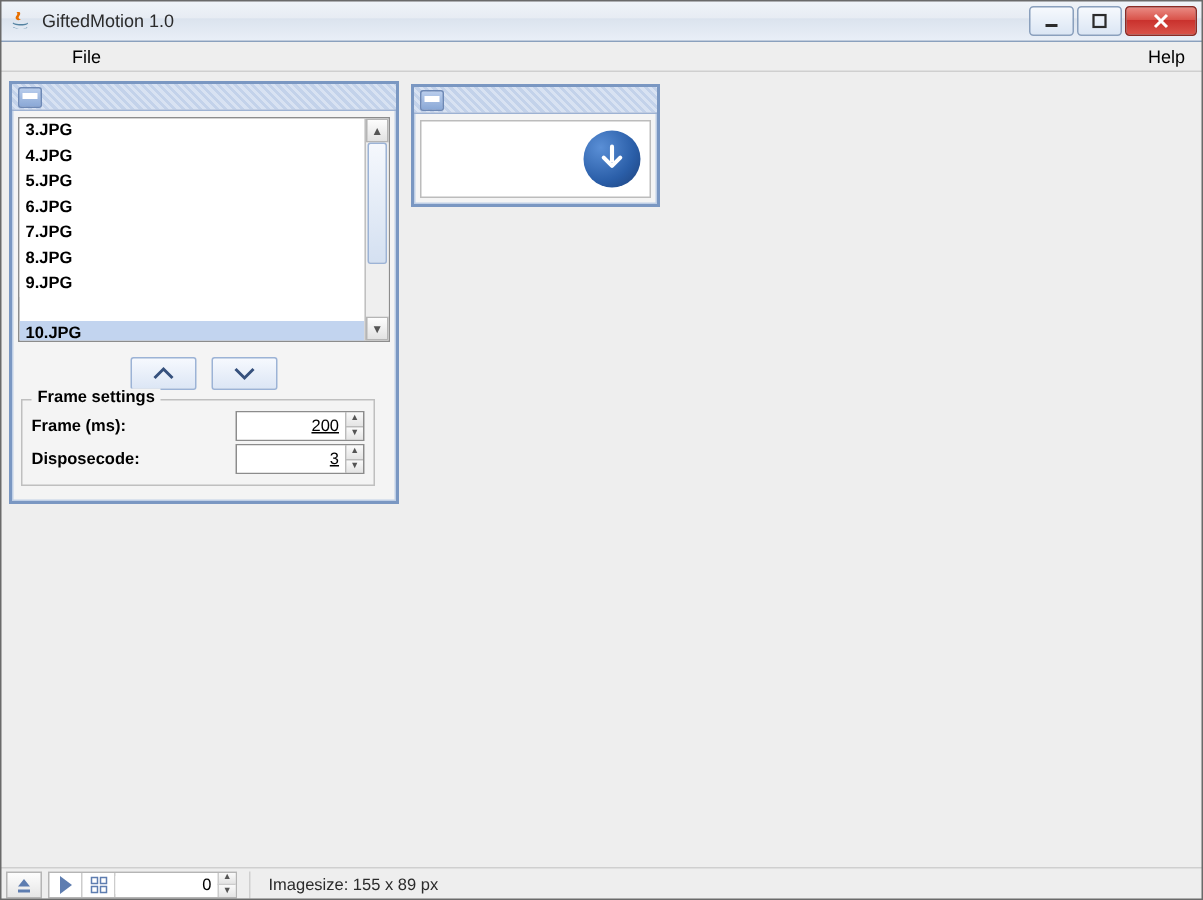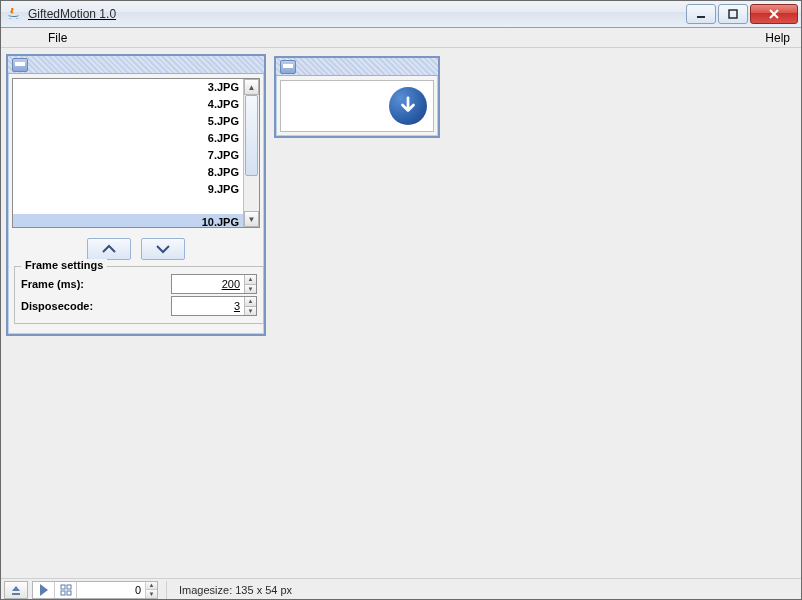--- a/index.html
+++ b/index.html
@@ -13,21 +13,20 @@
     overflow: hidden;
   }
   
   .titlebar {
     height: 28px;
     background: linear-gradient(#f0f4f9,#e7ecf3 45%,#dbe3ee 46%,#e9eff7);
     border-bottom: 1px solid #8aa0bd;
     display: flex;
     align-items: center;
     padding: 0 4px 0 6px;
-    text-decoration: underline;
   }
   .java-icon { width:16px; height:16px; margin-right:6px; position:relative; }
   .java-icon svg { width:16px; height:16px; }
   .titlebar .title { color:#2b2b2b; font-size:12px; flex:1; }
   .win-controls { display:flex; gap:0; }
   .win-btn {
     width: 30px; height: 20px;
     border: 1px solid #8aa0bd;
     border-radius: 3px;
     margin-left: 2px;
@@ -90,21 +89,20 @@
   
   .panel-frames {
     left:6px; top:6px; width:260px; height:282px;
   }
   .file-list-wrap {
     position:relative;
     margin:4px;
     height:150px;
     background:#fff;
     border:1px solid #8c8c8c;
-    text-align:right;
   }
   .file-list {
     position:absolute; left:0; top:0; right:16px; bottom:0;
     overflow:hidden;
   }
   .file-item {
     height:17px; line-height:17px;
     padding:0 4px;
     font-weight:bold;
     color:#000;
@@ -141,21 +139,21 @@
   .small-btn {
     width:44px; height:22px;
     border:1px solid #9cb3d6;
     background:linear-gradient(#f6f9fe,#dce6f5);
     border-radius:2px;
     display:flex; align-items:center; justify-content:center;
     color:#36517d;
   }
   .small-btn svg { width:16px; height:14px; }
   .fieldset {
-    margin:2px 0 6px 6px;
+    margin:2px 14px 6px 6px;
     border:1px solid #bfbfbf;
     padding:6px 6px 6px 6px;
     position:relative;
   }
   .fieldset .legend {
     position:absolute; top:-8px; left:6px;
     background:#f4f4f4; padding:0 4px;
     font-weight:bold; font-size:11px;
   }
   .setting-row {
@@ -379,16 +377,16 @@
         <rect x="7" y="7" width="4" height="4" fill="none" stroke="#5e7db0"></rect>
       </svg>
     </div>
     <input class="num" value="0" style="">
     <div class="spin">
       <div>▲</div>
       <div>▼</div>
     </div>
   </div>
   <div class="sb-sep"></div>
-  <div class="sb-text">Imagesize: 135 x 54 px</div>
+  <div class="sb-text">Imagesize: 155 x 89 px</div>
 </div>
 
 <div class="outer-frame"></div>
 
 </body></html>

